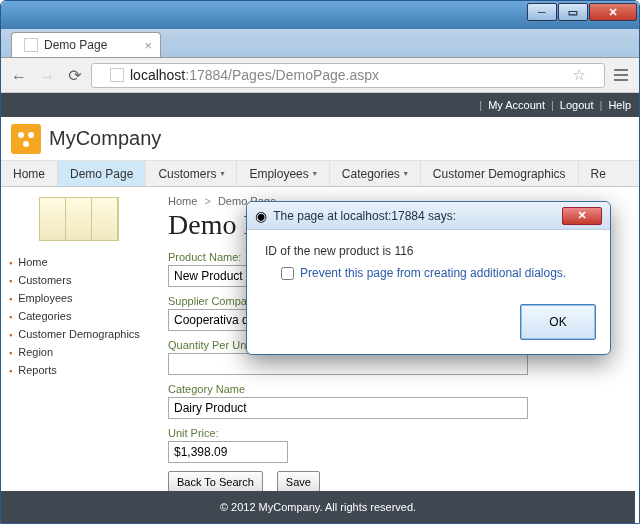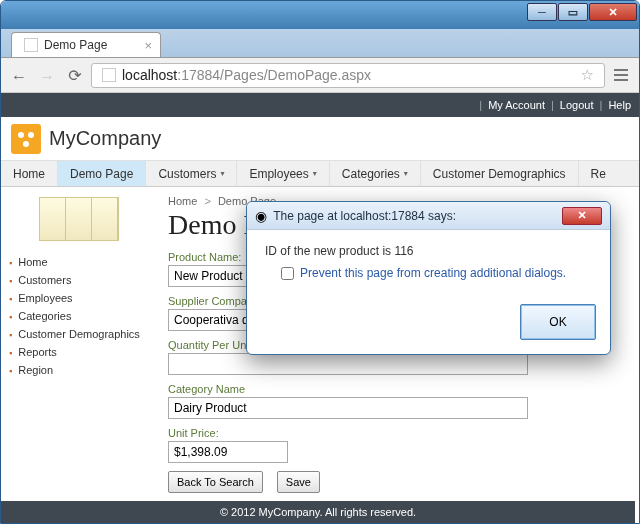--- a/index.html
+++ b/index.html
@@ -17,21 +17,21 @@
   .tabstrip { height: 29px; background: linear-gradient(#bcd2e8,#aac7e2); display:flex; align-items:flex-end; padding-left:10px; position:relative; border-bottom:1px solid #999;}
   .browser-tab { background:#fff; border:1px solid #999; border-bottom:none; border-radius:4px 4px 0 0; height:25px; padding:0 30px 0 12px; display:flex; align-items:center; position:relative; min-width:150px;}
   .tab-favicon { width:14px; height:14px; border:1px solid #ccc; margin-right:6px; background:#fff;}
   .tab-title { color:#333; }
   .tab-close { position:absolute; right:8px; color:#999; font-size:13px;}
   .newtab { width:22px; height:20px; margin-left:6px; margin-bottom:3px;}
   
   
   .toolbar { height: 35px; background:#f0f0f0; border-bottom:1px solid #ccc; display:flex; align-items:center; padding:0 6px; gap:4px;}
   .nav-btn { width:24px; height:24px; display:flex; align-items:center; justify-content:center; color:#666; font-size:16px;}
-  .urlbox { flex:1; height:25px; border:1px solid #bbb; border-radius:3px; background:#fff; display:flex; align-items:center; padding:0 10px;}
+  .urlbox { flex:1; height:25px; border:1px solid #bbb; border-radius:3px; background:#fff; display:flex; align-items:center; padding:0 18px;}
   .url-icon { width:14px; height:14px; border:1px solid #ccc; margin-right:6px;}
   .url-host { color:#222; font-size:14px;}
   .url-path { color:#888; font-size:14px;}
   .star { color:#aaa; font-size:15px; margin-left:auto;}
   .menu-btn { width:24px; height:24px; display:flex; flex-direction:column; justify-content:center; align-items:center; gap:3px;}
   .menu-btn span { width:14px; height:2px; background:#777;}
   
   
   .content { position:relative; height: calc(100% - 28px - 29px - 35px); overflow:hidden; background:#fff;}
   
@@ -67,21 +67,21 @@
   .breadcrumb .bc-sep{ margin:0 4px; color:#999;}
   .h1 { font-family: "Palatino Linotype", Georgia, serif; font-size:28px; color:#222; margin-bottom:10px;}
   
   .form-row { margin-bottom:8px;}
   .form-label { color:#5a7838; font-size:11px; display:block; margin-bottom:2px;}
   .form-input { width:360px; height:22px; border:1px solid #aaa; padding:0 5px; font-size:12px; background:#fff;}
   .narrow { width:120px;}
   .btn-row { margin-top:6px; display:flex; gap:14px;}
   .form-btn { height:22px; padding:0 8px; border:1px solid #888; background:linear-gradient(#fdfdfd,#e2e2e2); border-radius:2px; font-size:11px; cursor:pointer;}
   
-  .footer { background:#3f4750; color:#fff; height:22px; display:flex; align-items:center; justify-content:center; font-size:11px; position:absolute; bottom:0; left:0; right:4px;}
+  .footer { background:#3f4750; color:#fff; height:32px; display:flex; align-items:center; justify-content:center; font-size:11px; position:absolute; bottom:0; left:0; right:4px;}
   
   
   .alert { position:absolute; top:200px; left:245px; width:365px; background:#fff; border:1px solid #3c6f9f; border-radius:6px; box-shadow:0 8px 24px rgba(0,0,0,.45);}
   .alert-title { height:28px; background:linear-gradient(#eaf2fb,#cfe0f2); border-radius:6px 6px 0 0; display:flex; align-items:center; padding:0 8px; border-bottom:1px solid #bcd;}
   .alert-favicon{ margin-right:6px; font-size:14px;}
   .alert-title-text { color:#234; font-size:12px; flex:1;}
   .alert-close { width:40px; height:18px; background:linear-gradient(#e88,#c43a2a); border:1px solid #7a2; border-color:#923; border-radius:2px; color:#fff; display:flex; align-items:center; justify-content:center; font-weight:bold; font-size:11px;}
   .alert-body { padding:14px 18px;}
   .alert-msg { color:#333; font-size:12px; margin-bottom:8px;}
   .alert-check { display:flex; align-items:center; gap:6px; color:#2a5aa8; font-size:12px; margin-left:16px;}
@@ -170,22 +170,22 @@
             <div></div>
             <div></div>
             <div></div>
           </div>
         <ul class="side-list">
           <li>Home</li>
           <li>Customers</li>
           <li>Employees</li>
           <li>Categories</li>
           <li>Customer Demographics</li>
+          <li>Region</li>
           <li>Reports</li>
-          <li>Region</li>
         </ul>
       </div>
 
       <div class="main">
         <div class="breadcrumb">
           <span>Home</span>
           <span class="bc-sep">&gt;</span>
           <span>Demo Page</span>
         </div>
         <div class="h1">Demo P</div>

